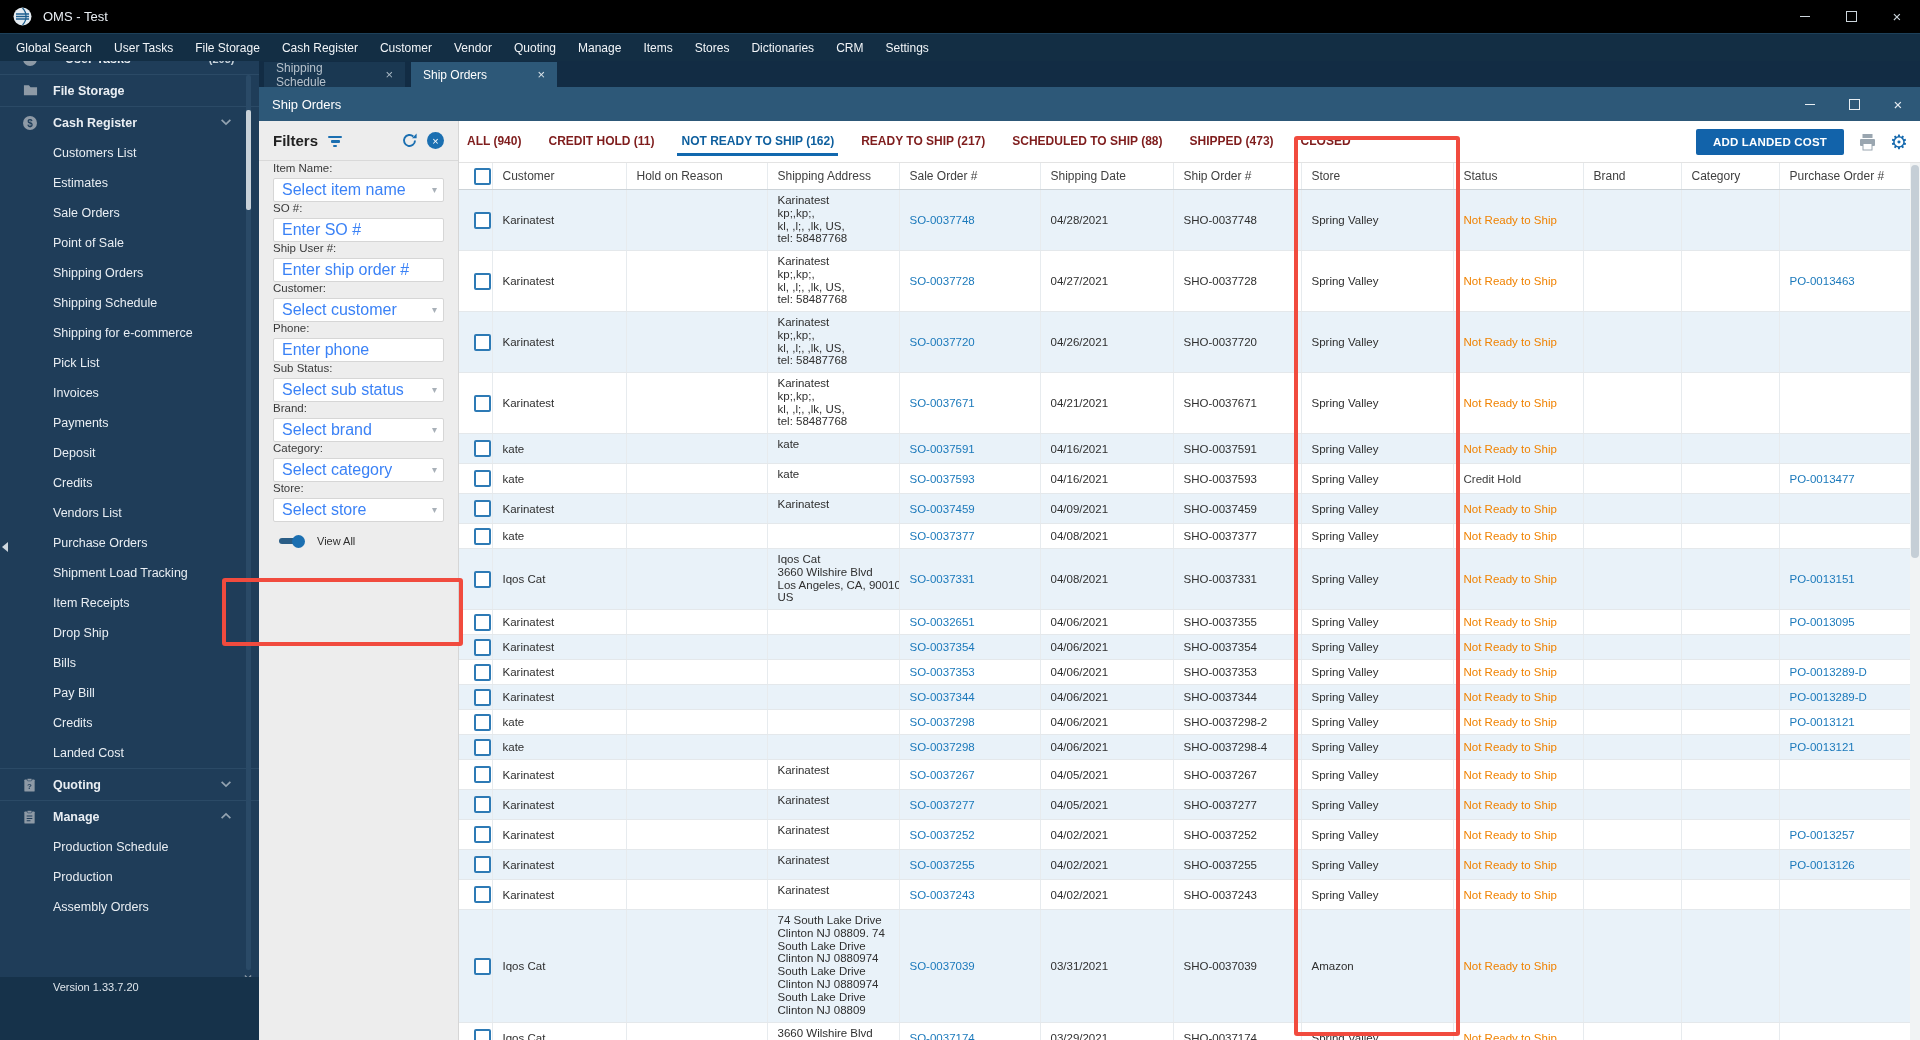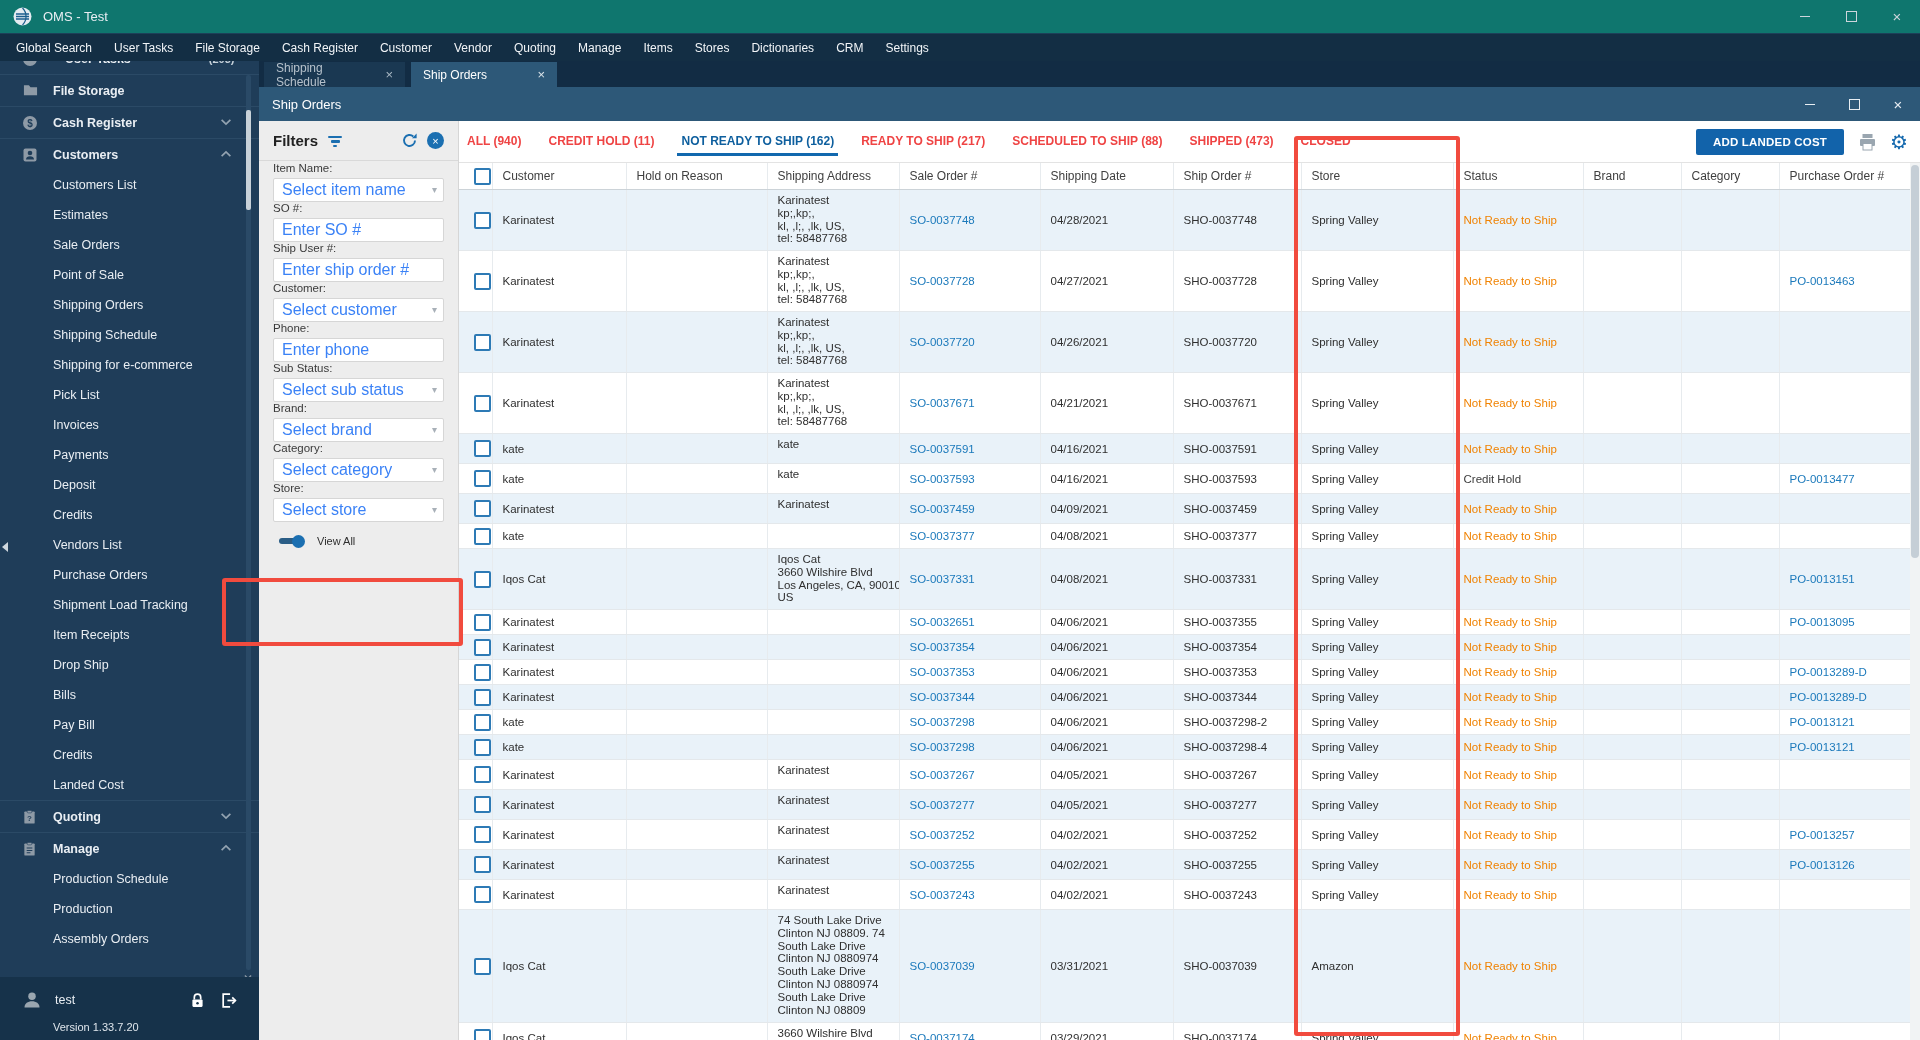--- a/index.html
+++ b/index.html
@@ -1,19 +1,19 @@
 <!DOCTYPE html>
 <html><head>
 <meta charset="utf-8">
 <style>
   html,body{margin:0;padding:0}
   body{width:1920px;height:1040px;position:relative;overflow:hidden;
        font-family:"Liberation Sans",sans-serif;background:#fff;-webkit-font-smoothing:antialiased}
   
-  .titlebar{position:absolute;left:0;top:0;right:0;height:33px;background:#0f766e;display:flex;align-items:center}
+  .titlebar{position:absolute;left:0;top:0;right:0;height:33px;background:#000000;display:flex;align-items:center}
   .logo{margin-left:13px;width:19px;height:19px;flex:0 0 auto}
   .app-title{margin-left:11px;color:#e9eef3;font-size:13px}
   .win-controls{margin-left:auto;display:flex;height:100%}
   .win-btn{width:46px;display:flex;align-items:center;justify-content:center;color:#ccd5dc;cursor:pointer}
   .ic-min{width:10px;height:1px;background:currentColor;display:block}
   .ic-max{width:9px;height:9px;border:1px solid currentColor;display:block}
   .ic-close{font-size:15px;line-height:1}
   
   .menubar{position:absolute;left:0;top:33px;right:0;height:28px;background:#132e44;border-top:1px solid #1d4059;
            display:flex;align-items:center;padding-left:5px}
@@ -69,21 +69,21 @@
   .ph{color:#3b82f6;font-size:16px;white-space:nowrap;overflow:hidden}
   .dd{position:absolute;right:6px;top:5px;color:#a8b0b8;font-size:10px}
   .view-all{display:flex;align-items:center;margin:13px 0 0 6px}
   .toggle{position:relative;width:26px;height:12px;margin-right:12px;cursor:pointer}
   .toggle .track{position:absolute;left:0;top:3px;width:24px;height:6px;border-radius:3px;background:#2a5d86}
   .toggle .knob{position:absolute;right:0;top:0;width:13px;height:13px;border-radius:50%;background:#1b6fb1}
   .view-all-label{font-size:11px;color:#2f2f2f}
   
   .status-tabbar{position:absolute;left:459px;top:121px;right:0;height:42px;background:#fff;display:flex;
                  align-items:center;padding-left:8px;border-bottom:1px solid #e3e3e3;box-sizing:border-box}
-  .stab{font-size:12px;font-weight:700;color:#ef4444;margin-right:27px;white-space:nowrap;position:relative;
+  .stab{font-size:12px;font-weight:700;color:#7f1d1d;margin-right:27px;white-space:nowrap;position:relative;
         height:41px;line-height:41px;cursor:pointer}
   .stab.active{color:#0e5f9e}
   .stab.active::after{content:"";position:absolute;left:-4px;right:-4px;bottom:6px;height:3px;background:#1268ae}
   .add-btn{margin-left:auto;background:#1263aa;color:#fff;font-weight:700;font-size:11.5px;height:26px;
            padding:0 17px;display:flex;align-items:center;border-radius:2px;cursor:pointer;letter-spacing:.2px}
   .tb-print{width:19px;height:18px;margin:0 13px 0 14px;cursor:pointer}
   .tb-gear{color:#1569ae;font-size:20px;margin-right:12px;cursor:pointer;line-height:1}
   
   .grid{position:absolute;left:459px;top:163px;right:10px;bottom:0;overflow:hidden;background:#fff}
   table{border-collapse:collapse;table-layout:fixed;width:1452px}
@@ -171,33 +171,20 @@
           <svg viewBox="0 0 16 16" width="16" height="16">
             <circle cx="8" cy="8" r="7" fill="#8e9aa6"></circle>
             <text x="8" y="11.6" text-anchor="middle" font-size="10" font-weight="bold" fill="#1f3d59">$</text>
           </svg>
         </span>
         <span class="side-label">Cash Register</span>
         <span class="side-chev"><svg viewBox="0 0 16 16" width="14" height="14">
             <polyline points="3,5.5 8,10.5 13,5.5" stroke="#93a3b1" stroke-width="1.9" fill="none"></polyline>
           </svg></span>
       </div>
-      <div class="side-item top">
-        <span class="side-icon">
-          <svg viewBox="0 0 16 16" width="16" height="16">
-            <rect x="1.5" y="1.5" width="13" height="13" rx="2" fill="#8e9aa6"></rect>
-            <circle cx="8" cy="6" r="2.3" fill="#1f3d59"></circle>
-            <path d="M4 12.5c0-2.2 1.8-3.3 4-3.3s4 1.1 4 3.3z" fill="#1f3d59"></path>
-          </svg>
-        </span>
-        <span class="side-label">Customers</span>
-        <span class="side-chev"><svg viewBox="0 0 16 16" width="14" height="14">
-            <polyline points="3,10.5 8,5.5 13,10.5" stroke="#93a3b1" stroke-width="1.9" fill="none"></polyline>
-          </svg></span>
-      </div>
       <div class="side-item sub">
         <span class="side-label">Customers List</span>
       </div>
       <div class="side-item sub">
         <span class="side-label">Estimates</span>
       </div>
       <div class="side-item sub">
         <span class="side-label">Sale Orders</span>
       </div>
       <div class="side-item sub">
@@ -293,45 +280,20 @@
   <span class="vendor-marker"></span>
   <div class="side-scrollbar">
       <div class="side-thumb"></div>
     </div>
   <span class="side-scroll-arrow">
     <svg viewBox="0 0 16 16" width="10" height="10">
         <polyline points="3,5.5 8,10.5 13,5.5" stroke="#8e9aa6" stroke-width="2" fill="none"></polyline>
       </svg>
   </span>
   <div class="user-area">
-    <div class="user-row">
-      <span class="user-avatar">
-        <svg viewBox="0 0 16 16" width="20" height="20" fill="#9aa6b0">
-            <circle cx="8" cy="5" r="3"></circle>
-            <path d="M2 14c0-3.3 2.7-5 6-5s6 1.7 6 5z"></path>
-          </svg>
-      </span>
-      <span class="user-name">test</span>
-      <span class="user-icons">
-        <span>
-          <svg viewBox="0 0 16 16" width="17" height="17">
-              <path d="M5 7V5a3 3 0 0 1 6 0v2" stroke="#fff" stroke-width="1.6" fill="none"></path>
-              <rect x="3.2" y="7" width="9.6" height="7" rx="1" fill="#fff"></rect>
-              <circle cx="8" cy="10.5" r="1.2" fill="#16324a"></circle>
-            </svg>
-        </span>
-        <span>
-          <svg viewBox="0 0 16 16" width="17" height="17">
-              <path d="M9.5 2H3v12h6.5" stroke="#fff" stroke-width="1.6" fill="none"></path>
-              <path d="M7 8h7.5" stroke="#fff" stroke-width="1.6"></path>
-              <path d="M11.5 5L14.5 8l-3 3" stroke="#fff" stroke-width="1.6" fill="none"></path>
-            </svg>
-        </span>
-      </span>
-    </div>
     <div class="version">Version 1.33.7.20</div>
   </div>
 </div>
 
 <div class="mdi-tabbar">
   <div class="mdi-tab inactive">
     <span>Shipping Schedule</span>
     <span class="tab-x">×</span>
   </div>
   <div class="mdi-tab active">

